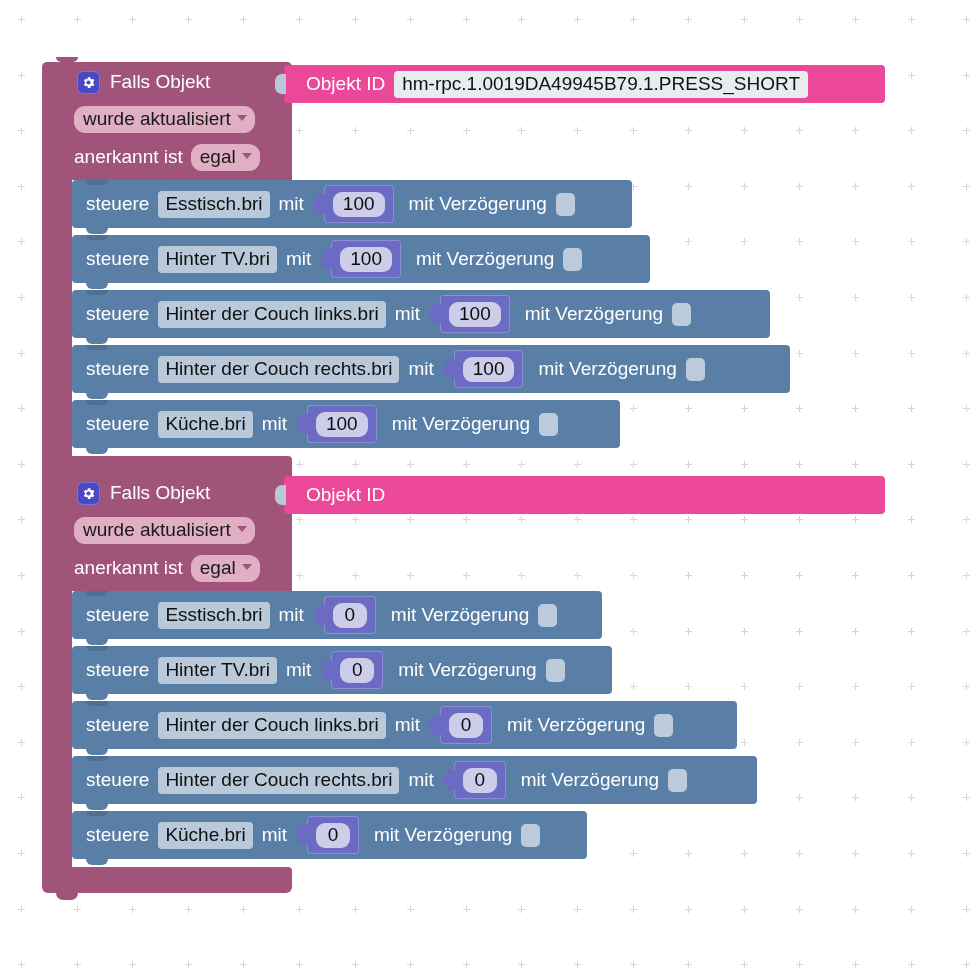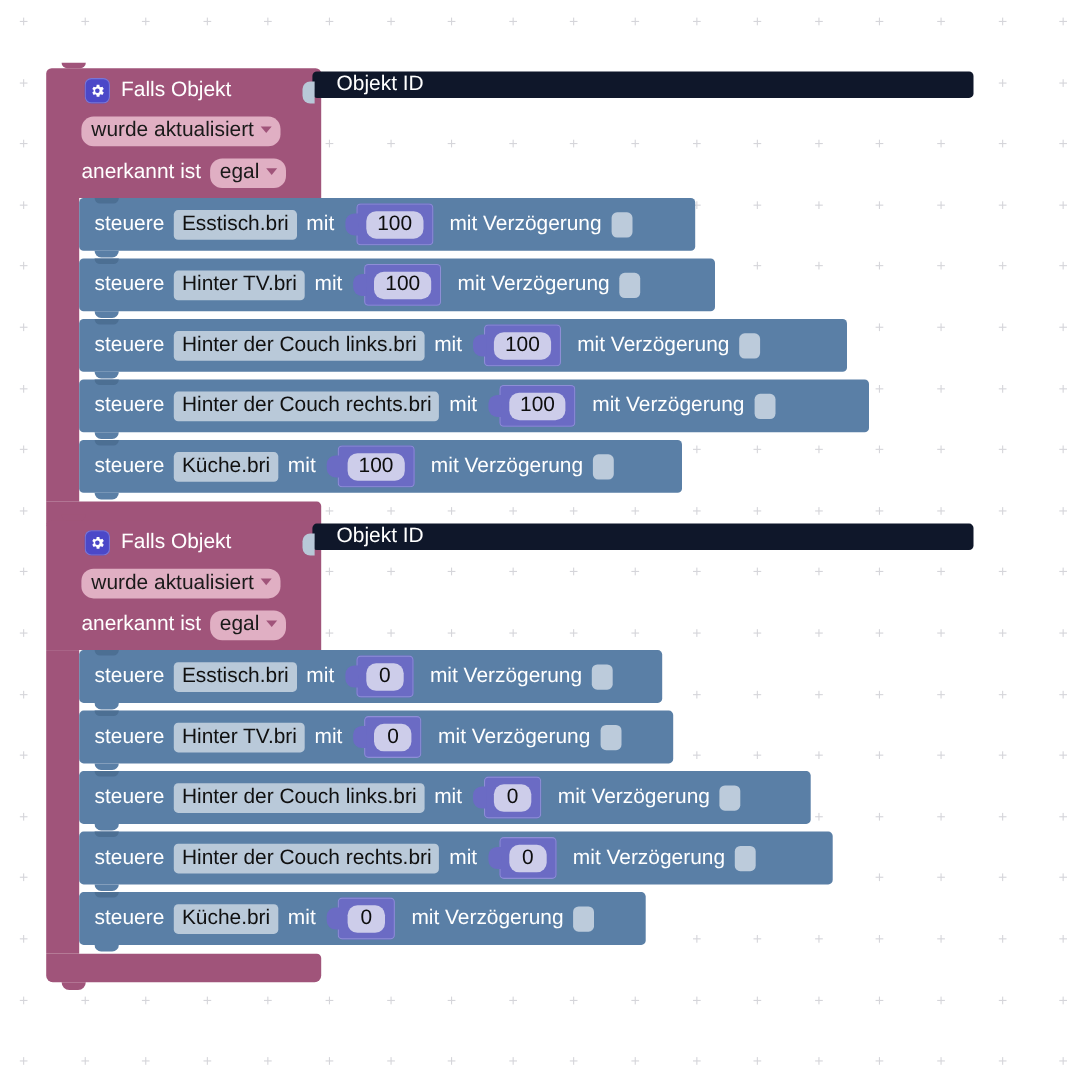--- a/index.html
+++ b/index.html
@@ -117,22 +117,22 @@
   }
   .pink-label {
     color: #ffffff;
     font-size: 19px;
     white-space: nowrap;
   }
 
   
   .objid-block {
     position: absolute;
-    height: 24px;
-    background: #0f172a;
+    height: 38px;
+    background: #ec4899;
     border-radius: 4px;
     display: flex;
     align-items: center;
     padding-left: 22px;
     gap: 9px;
     box-sizing: border-box;
   }
   .objid-block::before {
     
     content: "";
@@ -577,20 +577,21 @@
         <span class="gear-icon">
           <svg width="15" height="15" viewBox="0 0 24 24" aria-hidden="true">
             <path fill="#ffffff" d="M19.4 13a7.8 7.8 0 0 0 0-2l2-1.6-2-3.4-2.4 1a7.7 7.7 0 0 0-1.7-1L15 3.4h-4l-.3 2.6a7.7 7.7 0 0 0-1.7 1l-2.4-1-2 3.4L6.6 11a7.8 7.8 0 0 0 0 2l-2 1.6 2 3.4 2.4-1c.5.4 1.1.7 1.7 1l.3 2.6h4l.3-2.6c.6-.3 1.2-.6 1.7-1l2.4 1 2-3.4-2-1.6Z"></path>
             <circle cx="12" cy="12" r="3.3" fill="#4b48c8"></circle>
           </svg>
         </span>
         <span class="pink-label">Falls Objekt</span>
       </div>
       <div class="objid-block" style="left:284px;top:65px;width:601px;">
         <span class="objid-label">Objekt ID</span>
+        <span class="objid-value">hm-rpc.1.0019DA49945B79.1.PRESS_SHORT</span>
       </div>
       <div class="hat-row" style="left:50px;top:106px;">
         <span class="pink-field">
           <span>wurde aktualisiert</span>
           <span class="caret"></span>
         </span>
       </div>
       <div class="hat-row" style="left:50px;top:144px;gap:8px;">
         <span class="pink-label">anerkannt ist</span>
         <span class="pink-field">

